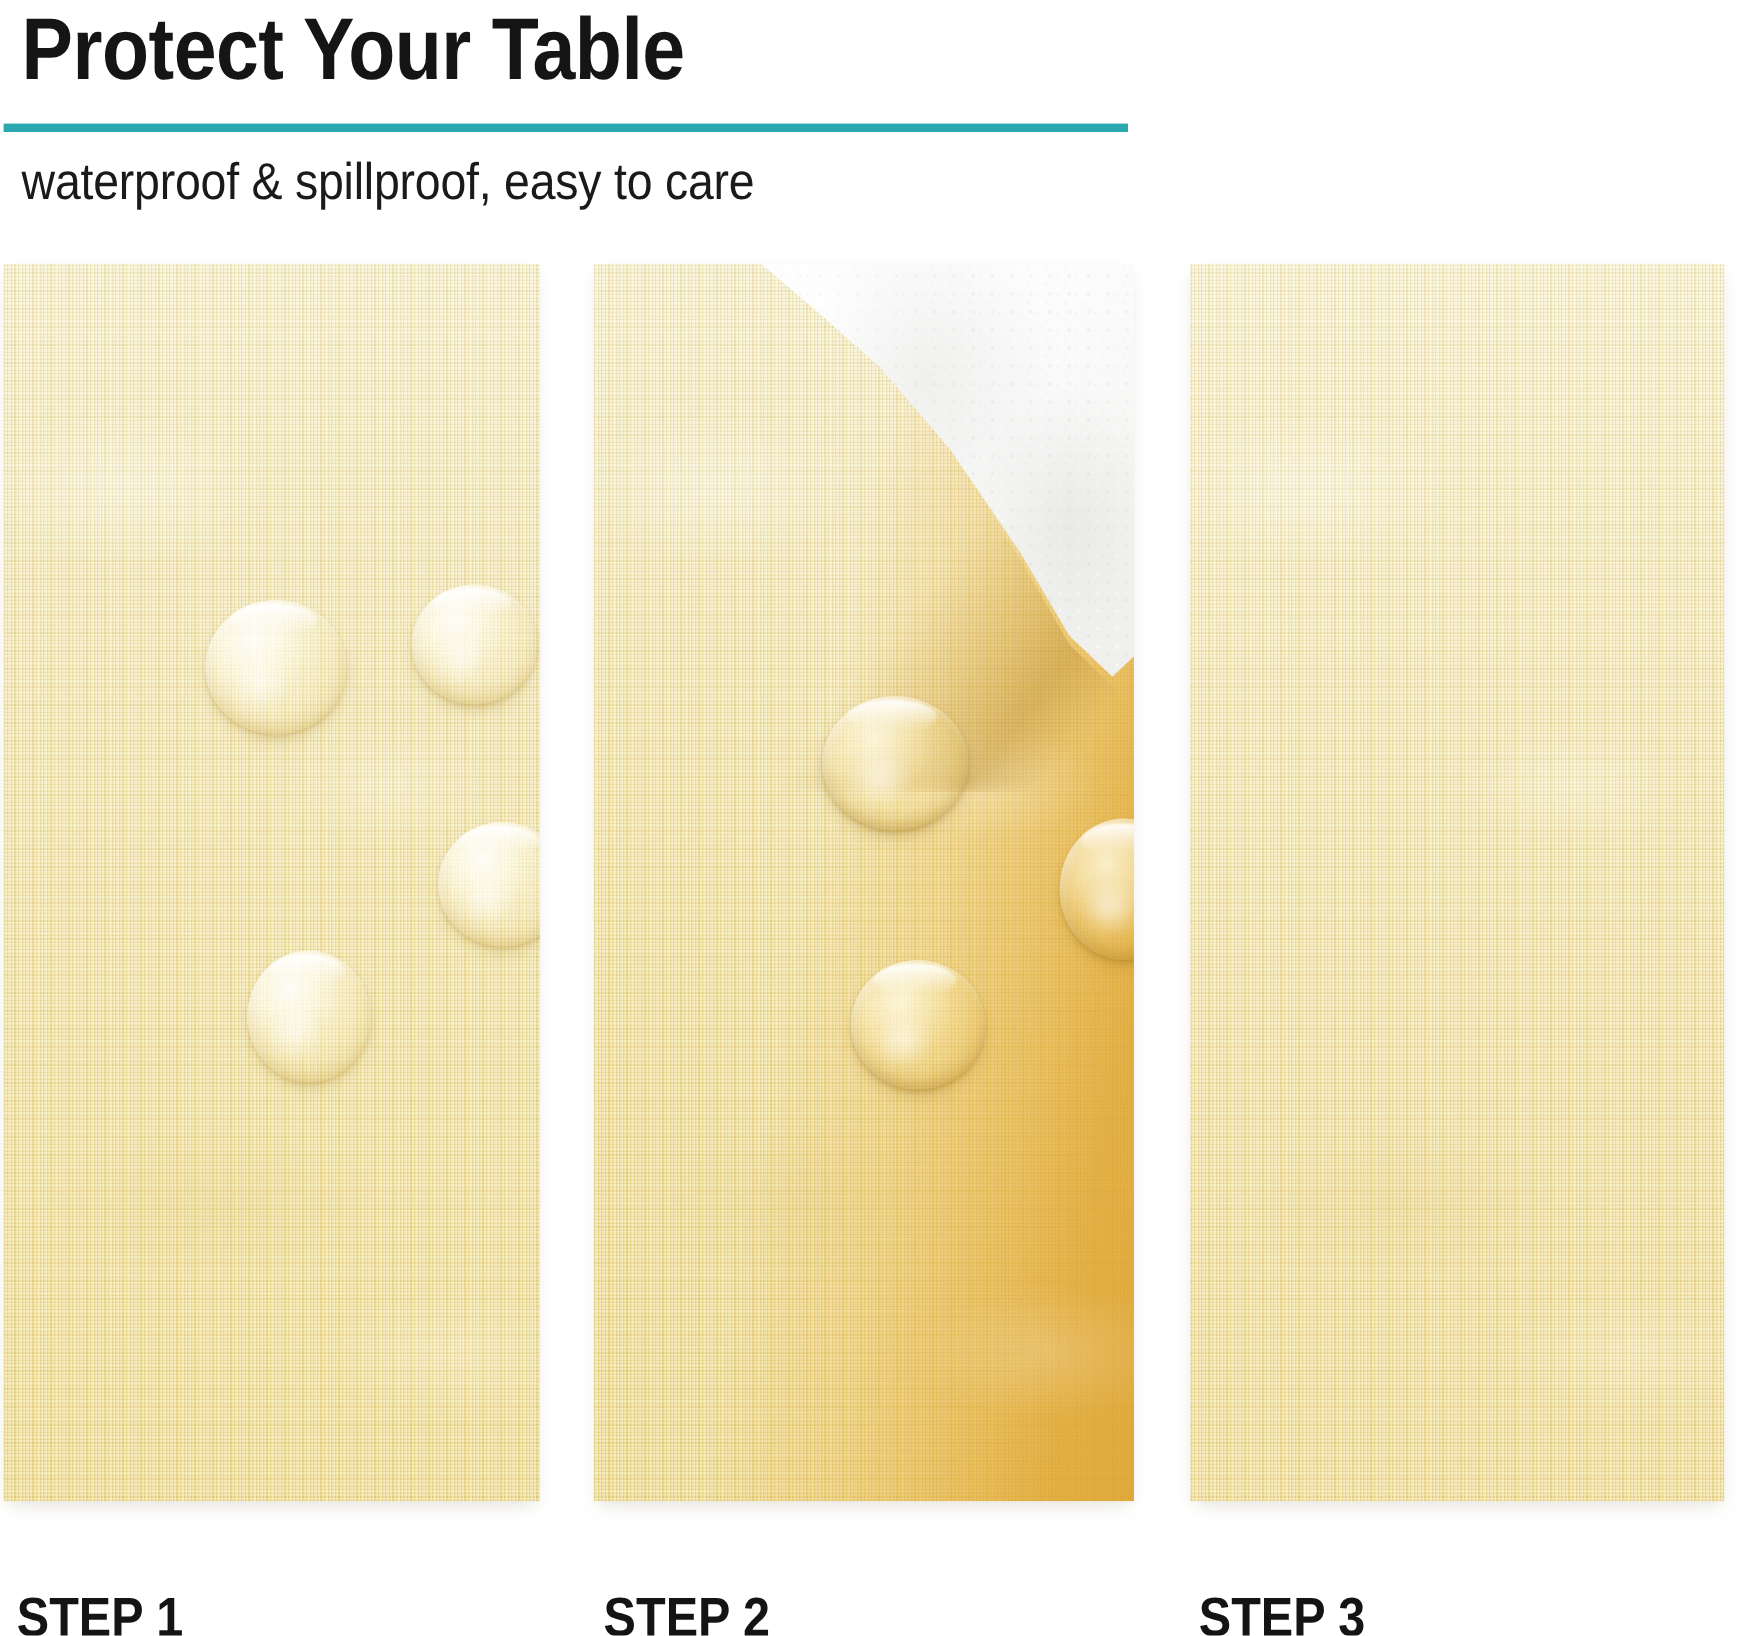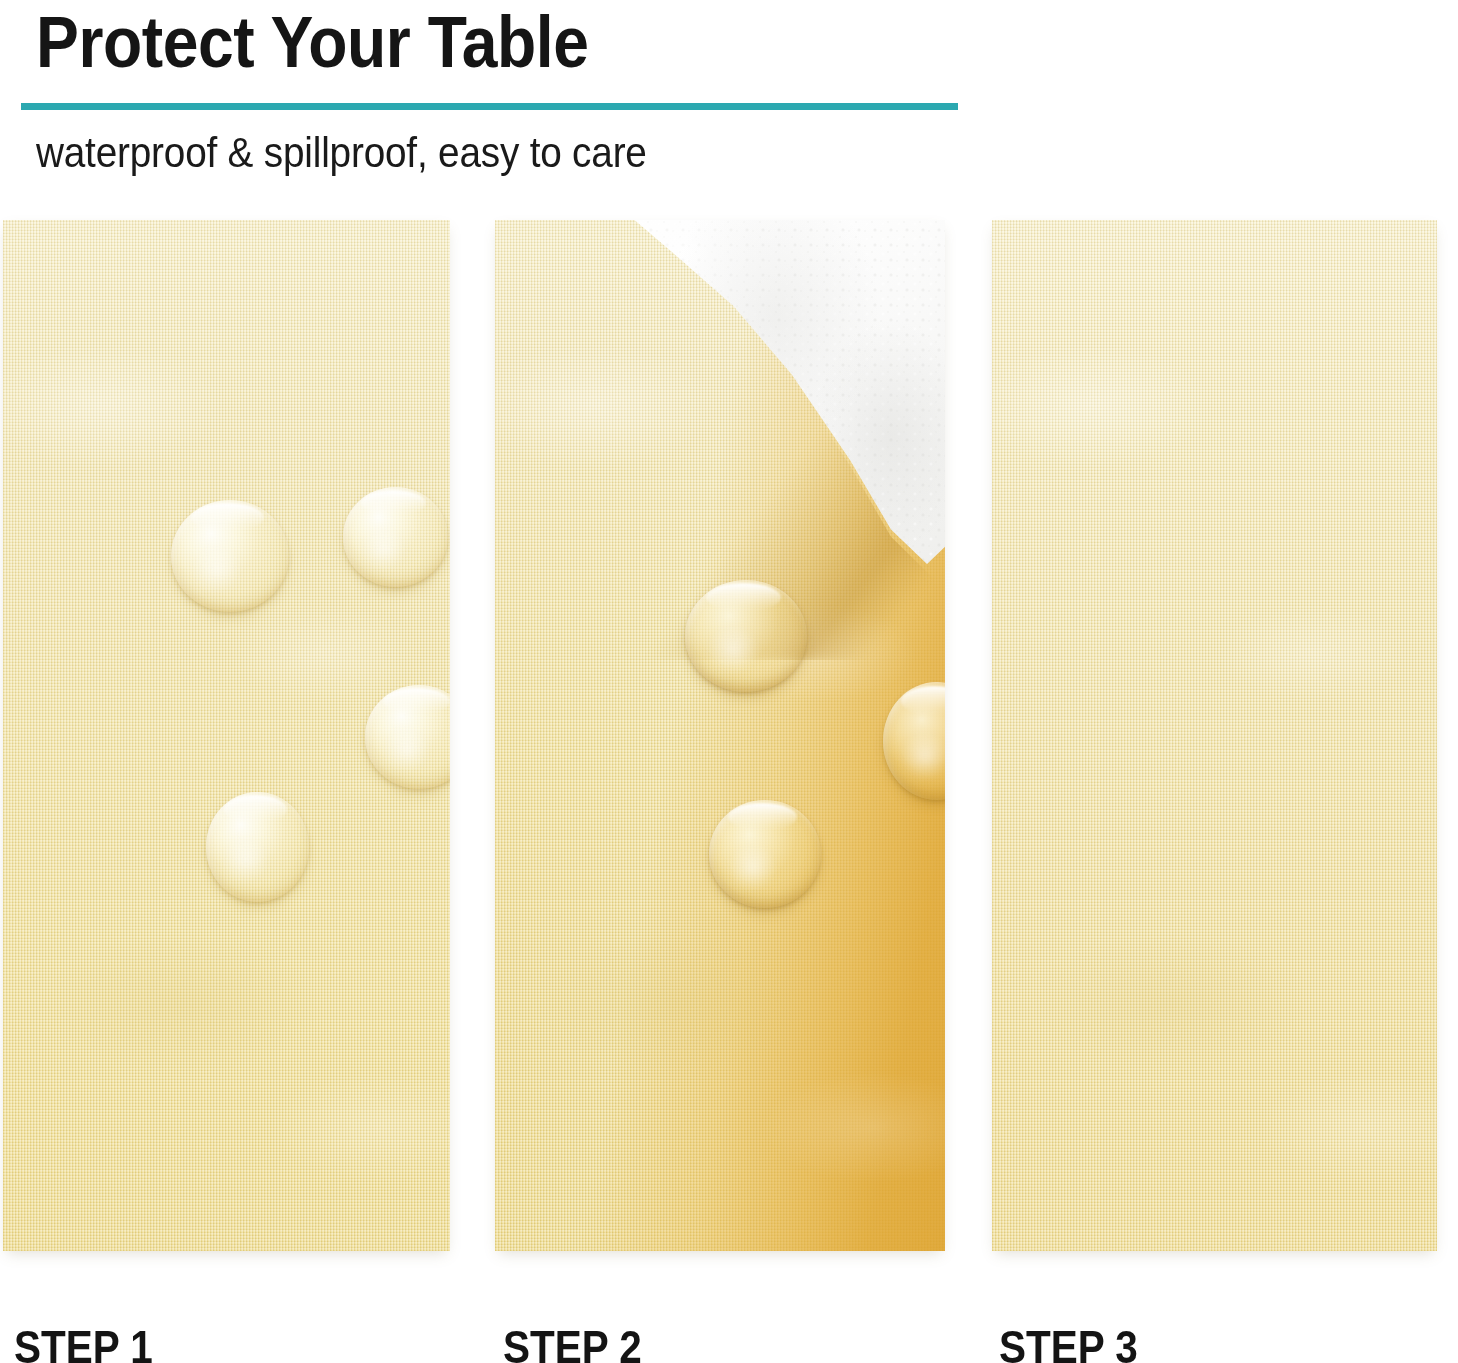--- a/index.html
+++ b/index.html
@@ -5,21 +5,21 @@
   html,body{margin:0;padding:0;}
   body{
     width:1458px;height:1363px;
     background:#ffffff;
     font-family:"Liberation Sans","DejaVu Sans",sans-serif;
     overflow:hidden;
     position:relative;
   }
 
   
-  #header{position:absolute;left:18px;top:0;width:1188px;height:200px;}
+  #header{position:absolute;left:0;top:0;width:1188px;height:200px;}
 
   #title{
     position:absolute;left:18px;top:2px;
     font-size:73px;line-height:80px;
     font-weight:700;color:#151515;
     letter-spacing:-0.5px;
     transform:scaleX(0.88);transform-origin:left top;
     white-space:nowrap;
   }
 

